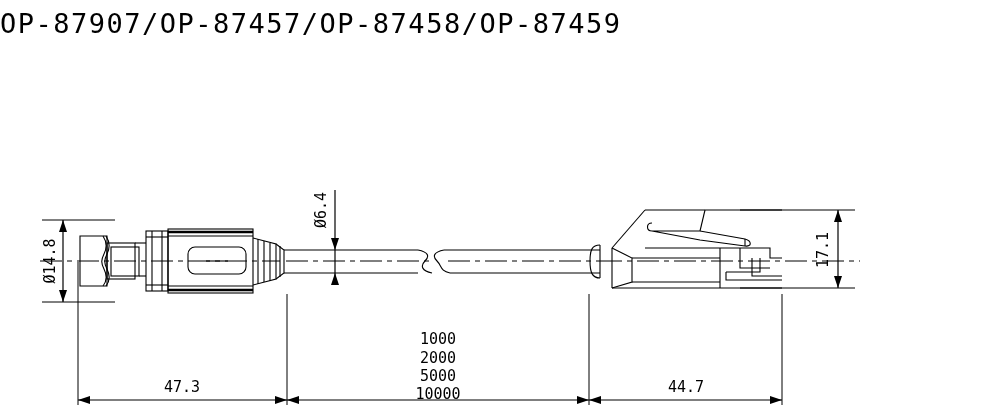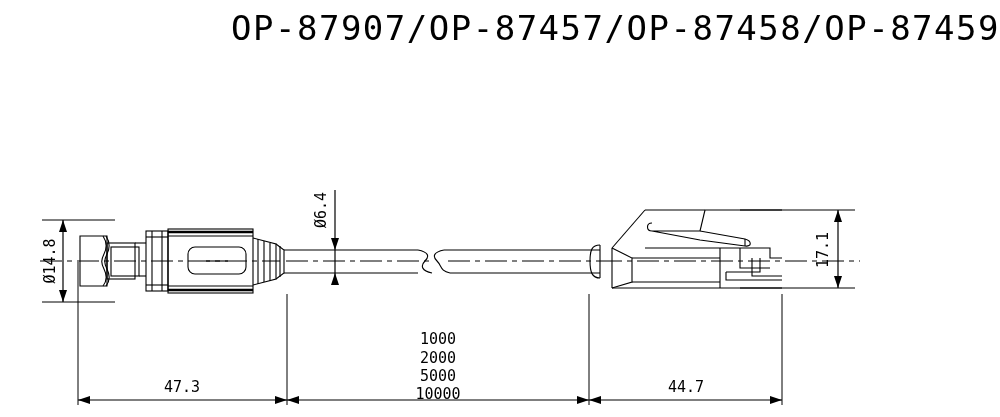--- a/index.html
+++ b/index.html
@@ -4,22 +4,22 @@
 <style>
   html,body{margin:0;padding:0;background:#ffffff;}
   body{
     width:1000px;height:417px;overflow:hidden;
     font-family:"DejaVu Sans Mono", monospace;
     color:#000000;
   }
   #sheet{position:relative;width:1000px;height:417px;background:#fff;}
   #title{
     position:absolute;left:0;top:8px;width:1000px;
-    text-align:right;
-    font-size:34px;
+    text-align:left;
+    font-size:27px;
     letter-spacing:1.5px;
     color:#000;
     font-family:"DejaVu Sans Mono", monospace;
     white-space:nowrap;
   }
   svg#dwg{position:absolute;left:0;top:0;width:1000px;height:417px;}
   .ln{stroke:#000;fill:none;stroke-width:1.1;}
   .ln-thick{stroke:#000;fill:none;stroke-width:2.4;}
   .ctr{stroke:#000;fill:none;stroke-width:1;stroke-dasharray:22 5 5 5;}
   .ext{stroke:#000;fill:none;stroke-width:1;}

